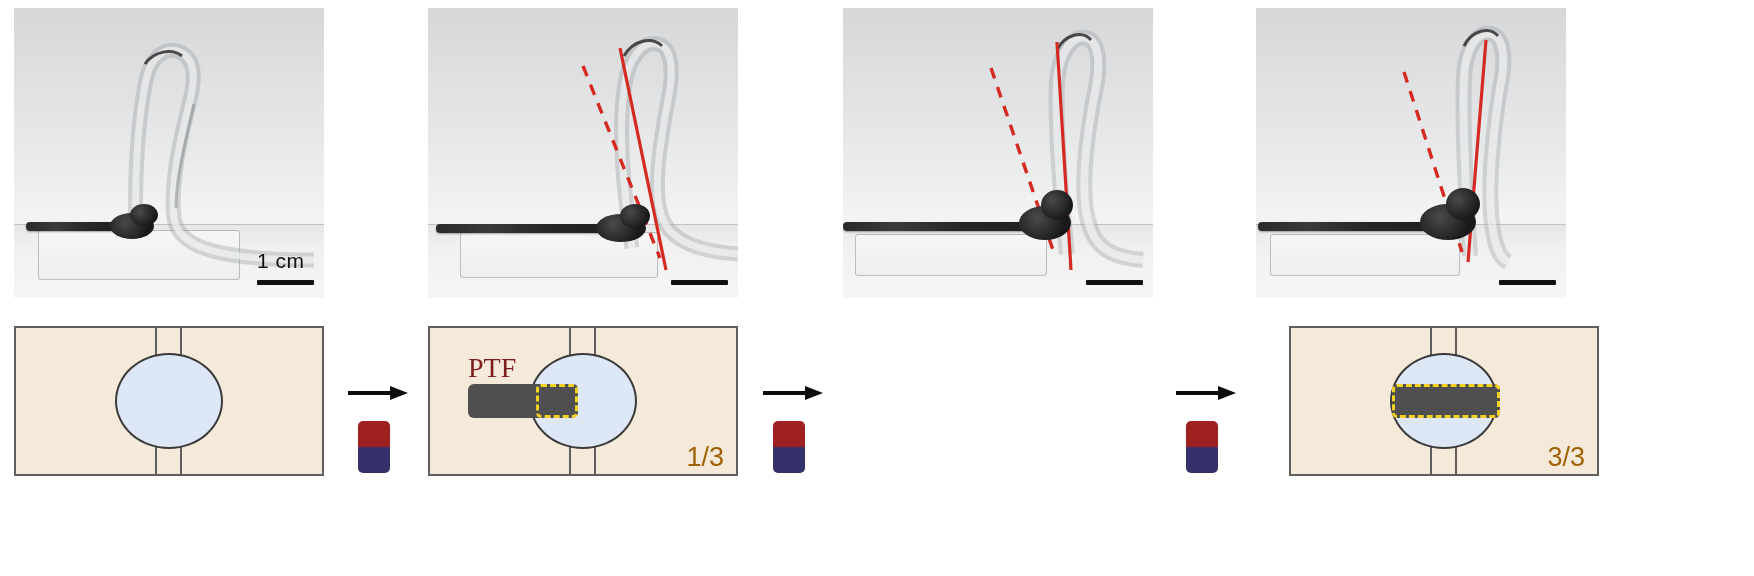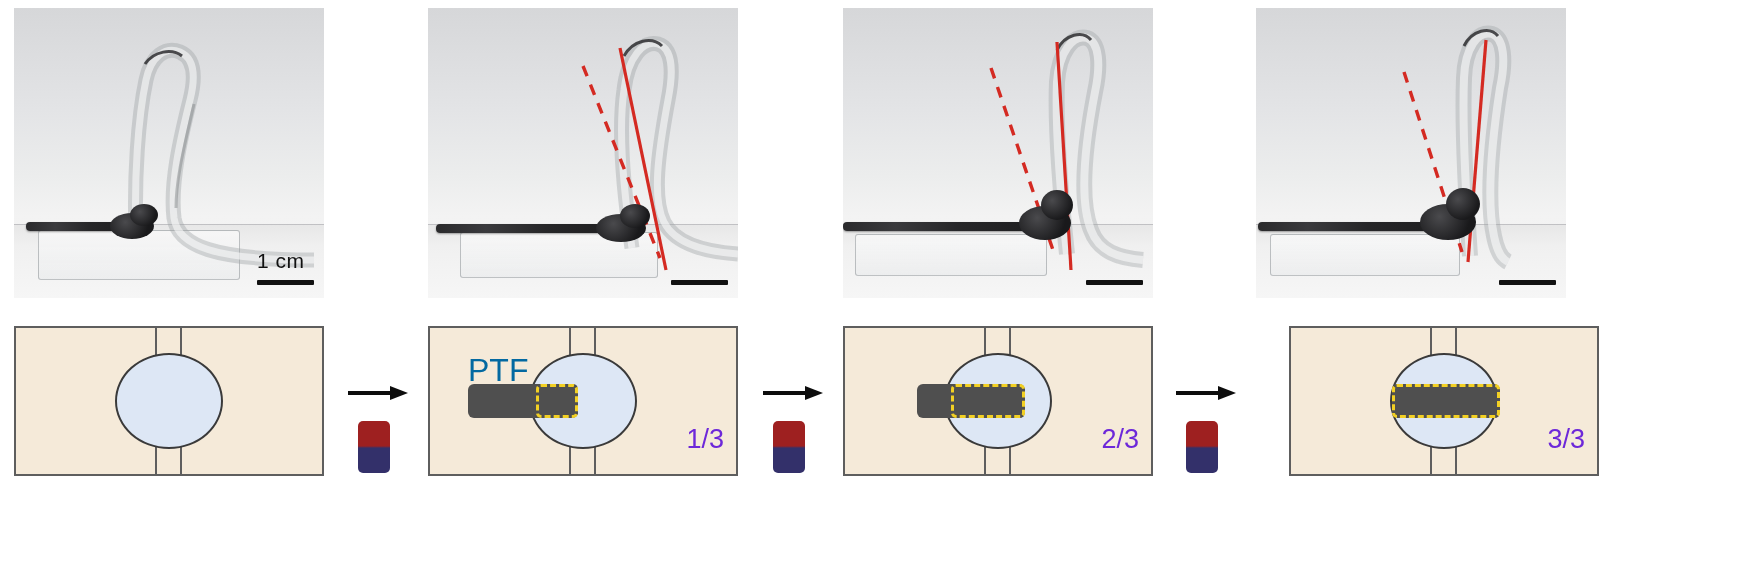--- a/index.html
+++ b/index.html
@@ -105,26 +105,26 @@
   
   .overlap{
     position:absolute;top:50%;transform:translateY(-50%);
     height:34px;background:#4f4f4f;
     border:3px dashed #f2d024;
     box-sizing:border-box;
     border-radius:5px;z-index:5;
   }
 
   .ptf-label{
-    position:absolute;color:#0369a1;font-size:32px;
-    font-family:Liberation Sans, sans-serif;z-index:6;
+    position:absolute;color:#7f1d1d;font-size:28px;
+    font-family:Liberation Serif, serif;z-index:6;
   }
   .frac{
-    position:absolute;right:12px;bottom:19px;
-    color:#6d28d9;font-size:27px;
+    position:absolute;right:12px;bottom:1px;
+    color:#a16207;font-size:27px;
     font-family:"Liberation Sans", sans-serif;z-index:6;
   }
 
   
   .connector{position:absolute;top:318px;width:80px;height:180px;}
   .connector.c1{left:340px;}
   .connector.c2{left:755px;}
   .connector.c3{left:1168px;}
 
   .arrow{
@@ -238,29 +238,20 @@
     <div class="schem s2">
       <div class="chan left"></div>
       <div class="chan right"></div>
       <div class="oval"></div>
       <div class="ptf" style="left:38px;width:110px;"></div>
       <div class="overlap" style="left:106px;width:42px;"></div>
       <div class="ptf-label" style="left:38px;top:24px;">PTF</div>
       <div class="frac">1/3</div>
     </div>
 
-    <div class="schem s3">
-      <div class="chan left"></div>
-      <div class="chan right"></div>
-      <div class="oval"></div>
-      <div class="ptf" style="left:72px;width:108px;"></div>
-      <div class="overlap" style="left:106px;width:74px;"></div>
-      <div class="ptf-label" style="left:38px;top:24px;"></div>
-      <div class="frac">2/3</div>
-    </div>
 
     <div class="schem s4">
       <div class="chan left"></div>
       <div class="chan right"></div>
       <div class="oval"></div>
       <div class="ptf" style="left:101px;width:108px;"></div>
       <div class="overlap" style="left:101px;width:108px;"></div>
       <div class="ptf-label" style="left:38px;top:24px;"></div>
       <div class="frac">3/3</div>
     </div>

